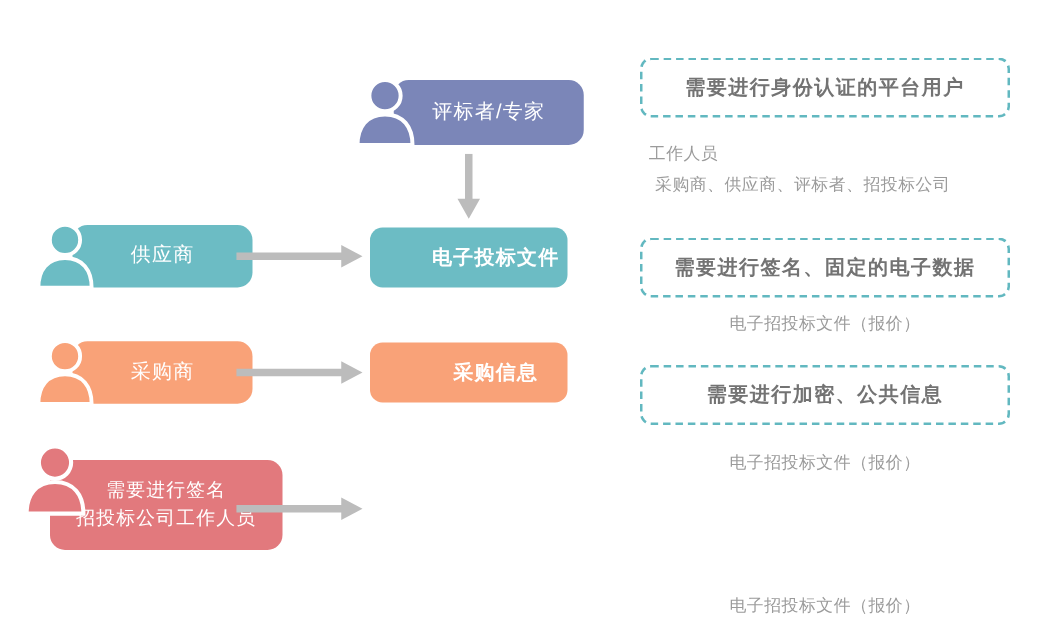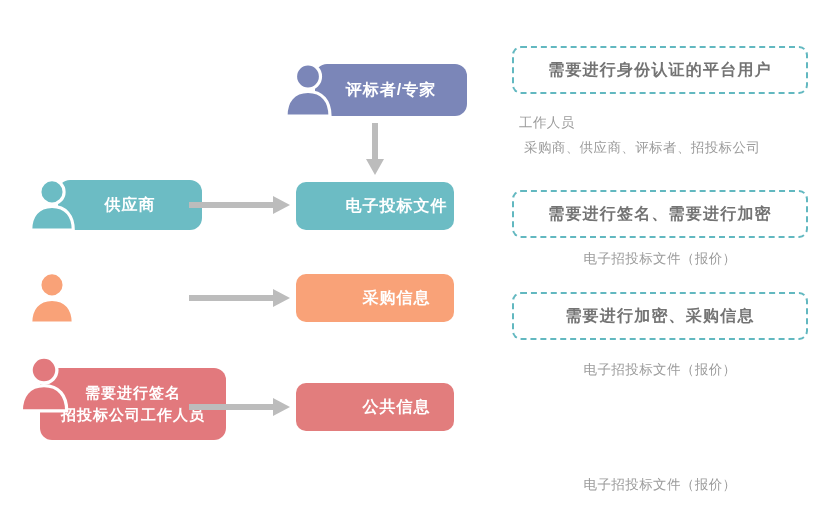--- a/index.html
+++ b/index.html
@@ -27,21 +27,21 @@
     align-items: center;
   }
   .actor-pill {
     position: absolute;
     border-radius: 12px;
     display: flex;
     flex-direction: column;
     align-items: center;
     justify-content: center;
     color: #ffffff;
-    font-weight: bold;
+    font-weight: normal;
     letter-spacing: 1px;
     box-sizing: border-box;
   }
   .actor-pill .line {
     line-height: 1.45;
     white-space: nowrap;
   }
   .person-icon {
     position: absolute;
     z-index: 3;
@@ -132,20 +132,23 @@
   <svg class="arrow" width="106" height="26" viewBox="0 0 106 26" style="left:189px; top:192px;">
     <rect x="0" y="10" width="86" height="6" fill="#bcbcbc"></rect>
     <polygon points="84,4 84,22 101,13" fill="#bcbcbc"></polygon>
   </svg>
 
   <div class="data-box" style="left:296px; top:182px; width:158px; height:48px; background:#6cbcc4; font-size:16px;">
     <span>电子投标文件</span>
   </div>
 
   <div class="actor" style="left:22px; top:273px; width:180px; height:52px;">
+    <div class="actor-pill" style="left:36px; top:0; width:144px; height:50px; background:#f9a278; font-size:16px;">
+      <span class="line">采购商</span>
+    </div>
     <svg class="person-icon" width="60" height="60" viewBox="0 0 62 62" style="left:0px; top:-6px;">
       <g fill="#f9a278" stroke="#ffffff" stroke-width="3.2">
         <circle cx="31" cy="18.5" r="12.5"></circle>
         <path d="M31 33.5 C16.5 33.5 9 43.5 9 58 L53 58 C53 43.5 45.5 33.5 31 33.5 Z"></path>
       </g>
     </svg>
   </div>
 
   <svg class="arrow" width="106" height="26" viewBox="0 0 106 26" style="left:189px; top:285px;">
     <rect x="0" y="10" width="86" height="6" fill="#bcbcbc"></rect>
@@ -167,41 +170,38 @@
         <path d="M31 33.5 C16.5 33.5 9 43.5 9 58 L53 58 C53 43.5 45.5 33.5 31 33.5 Z"></path>
       </g>
     </svg>
   </div>
 
   <svg class="arrow" width="106" height="26" viewBox="0 0 106 26" style="left:189px; top:394px;">
     <rect x="0" y="10" width="86" height="6" fill="#bcbcbc"></rect>
     <polygon points="84,4 84,22 101,13" fill="#bcbcbc"></polygon>
   </svg>
 
-  <div class="data-box" style="left:296px; top:383px; width:158px; height:48px; background:#e27d7d; font-size:16px;">
-    <span>公共信息</span>
-  </div>
 
   <div class="dash-card" style="left:512px; top:46px; width:296px; height:48px;">
     <span class="dash-card-label">需要进行身份认证的平台用户</span>
   </div>
   <div class="caption" style="left:524px; top:111px; width:290px;">
     <div style="margin-left:-5px;">工作人员</div>
     <div>采购商、供应商、评标者、招投标公司</div>
   </div>
 
   <div class="dash-card" style="left:512px; top:190px; width:296px; height:48px;">
-    <span class="dash-card-label">需要进行签名、需要进行加密</span>
+    <span class="dash-card-label">需要进行签名、固定的电子数据</span>
   </div>
   <div class="caption center" style="left:512px; top:247px; width:296px;">
     <div>电子招投标文件（报价）</div>
   </div>
 
   <div class="dash-card" style="left:512px; top:292px; width:296px; height:48px;">
-    <span class="dash-card-label">需要进行加密、采购信息</span>
+    <span class="dash-card-label">需要进行加密、公共信息</span>
   </div>
   <div class="caption center" style="left:512px; top:358px; width:296px;">
     <div>电子招投标文件（报价）</div>
   </div>
 
   <div class="caption center" style="left:512px; top:473px; width:296px;">
     <div>电子招投标文件（报价）</div>
   </div>
 
 </div>

